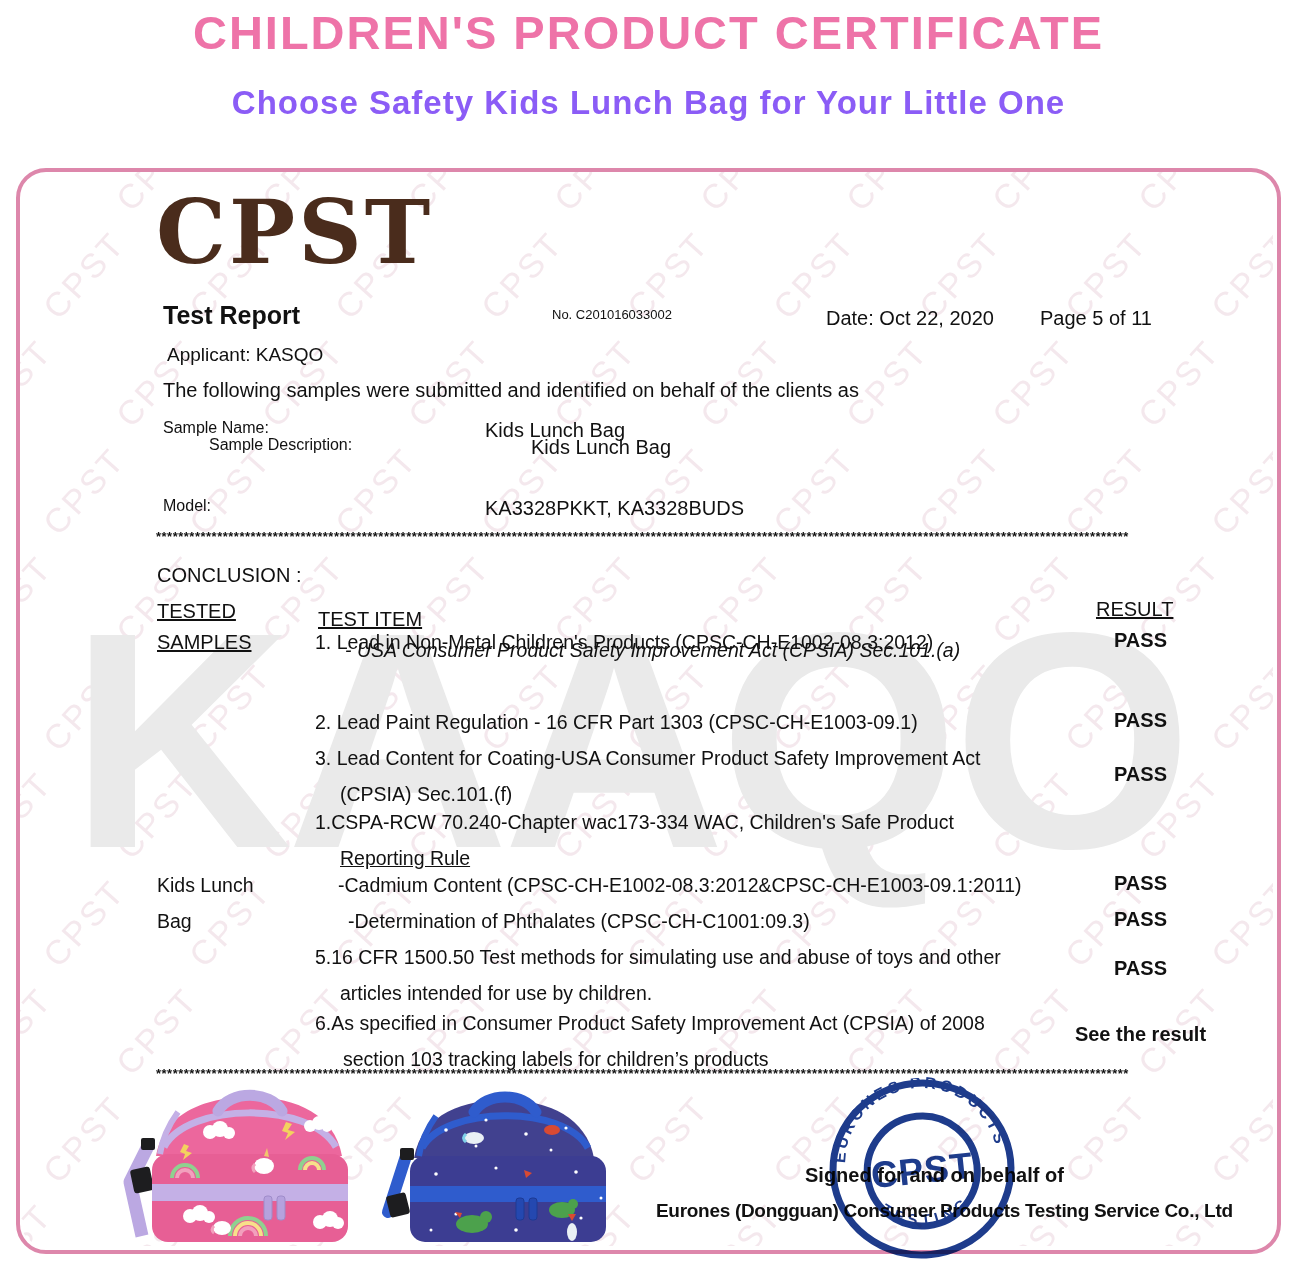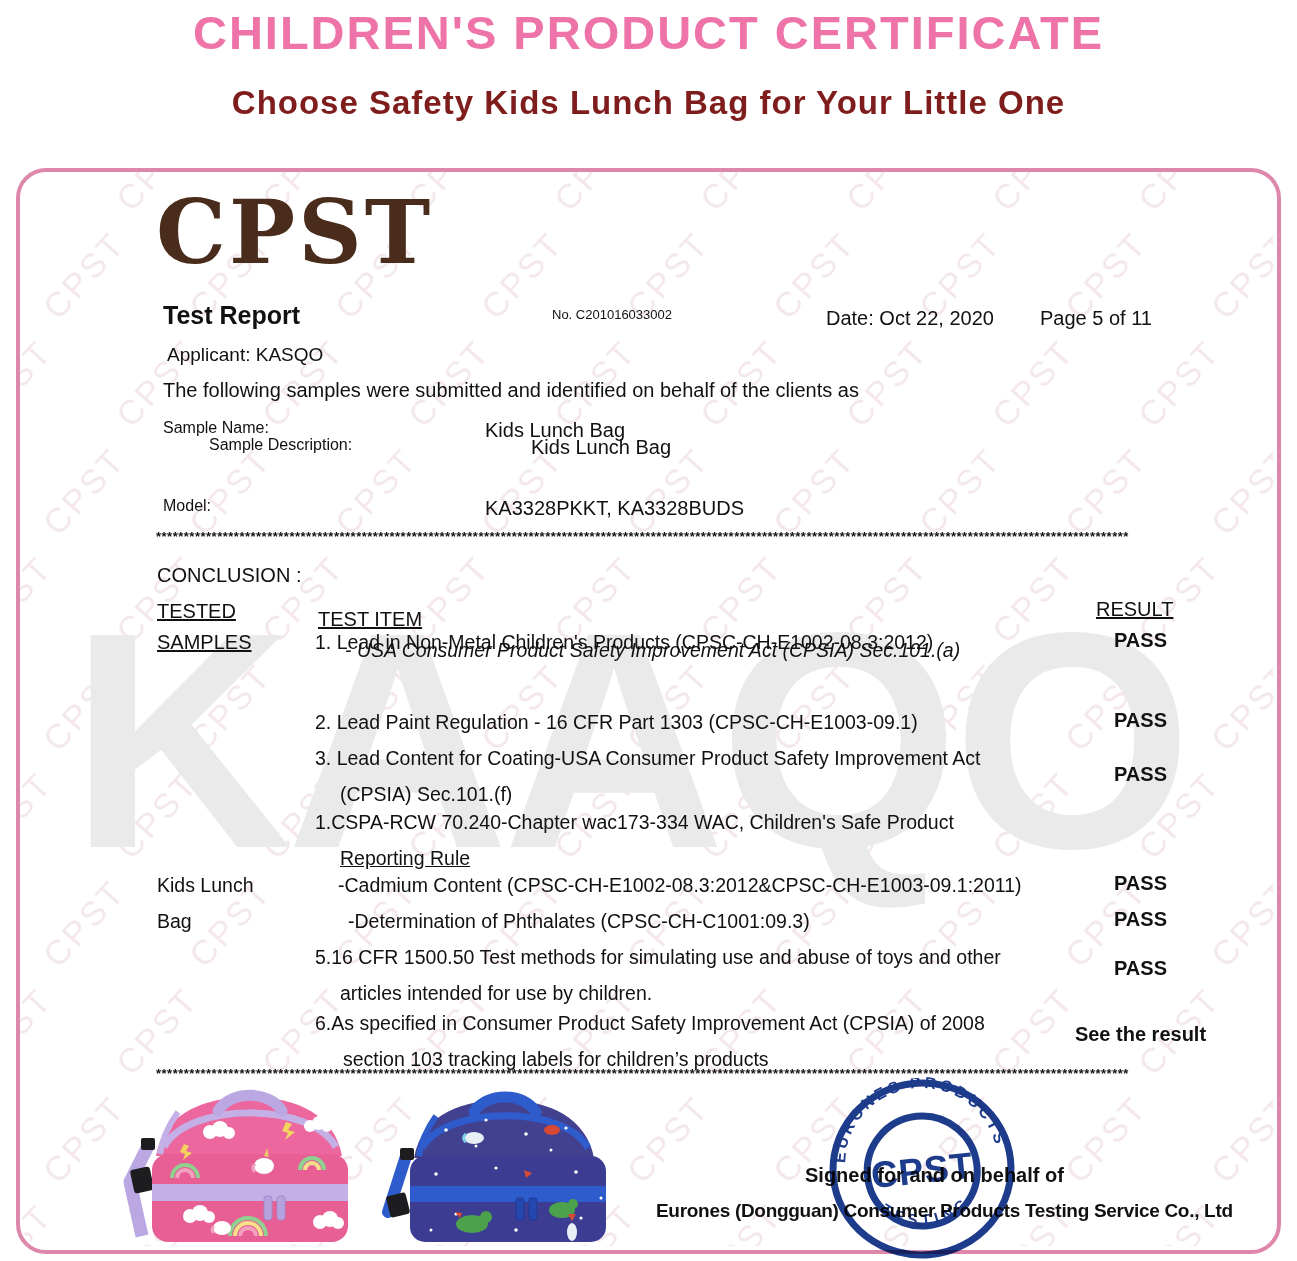--- a/index.html
+++ b/index.html
@@ -4,21 +4,21 @@
 <style>
   html,body{margin:0;padding:0;background:#ffffff;}
   body{font-family:"Liberation Sans",sans-serif;color:#111;}
   #page{position:relative;width:1297px;height:1261px;background:#fff;overflow:hidden;}
 
   .txt{position:absolute;z-index:2;white-space:nowrap;}
 
   #title{left:0;top:5px;width:100%;text-align:center;font-size:47px;font-weight:bold;
          color:#ee73a8;letter-spacing:2px;}
   #subtitle{left:0;top:84px;width:100%;text-align:center;font-size:33px;font-weight:bold;
-         color:#7f1d1d;letter-spacing:1px;}
+         color:#8b5cf6;letter-spacing:1px;}
 
   #frame{position:absolute;left:16px;top:168px;width:1257px;height:1078px;
          border:4px solid #dd87ab;border-radius:30px;z-index:0;background:#fff;}
 
   #wm-tiles{position:absolute;left:20px;top:172px;width:1253px;height:1074px;
          overflow:hidden;border-radius:26px;z-index:0;}
   .wm-tile{position:absolute;transform:rotate(-48deg);font-size:34px;
          color:rgba(206,148,175,0.22);letter-spacing:3px;font-weight:500;}
   #kaaqo{position:absolute;left:70px;top:586px;font-size:308px;font-weight:bold;
          color:#eaeaea;letter-spacing:-6px;line-height:1;z-index:1;}

